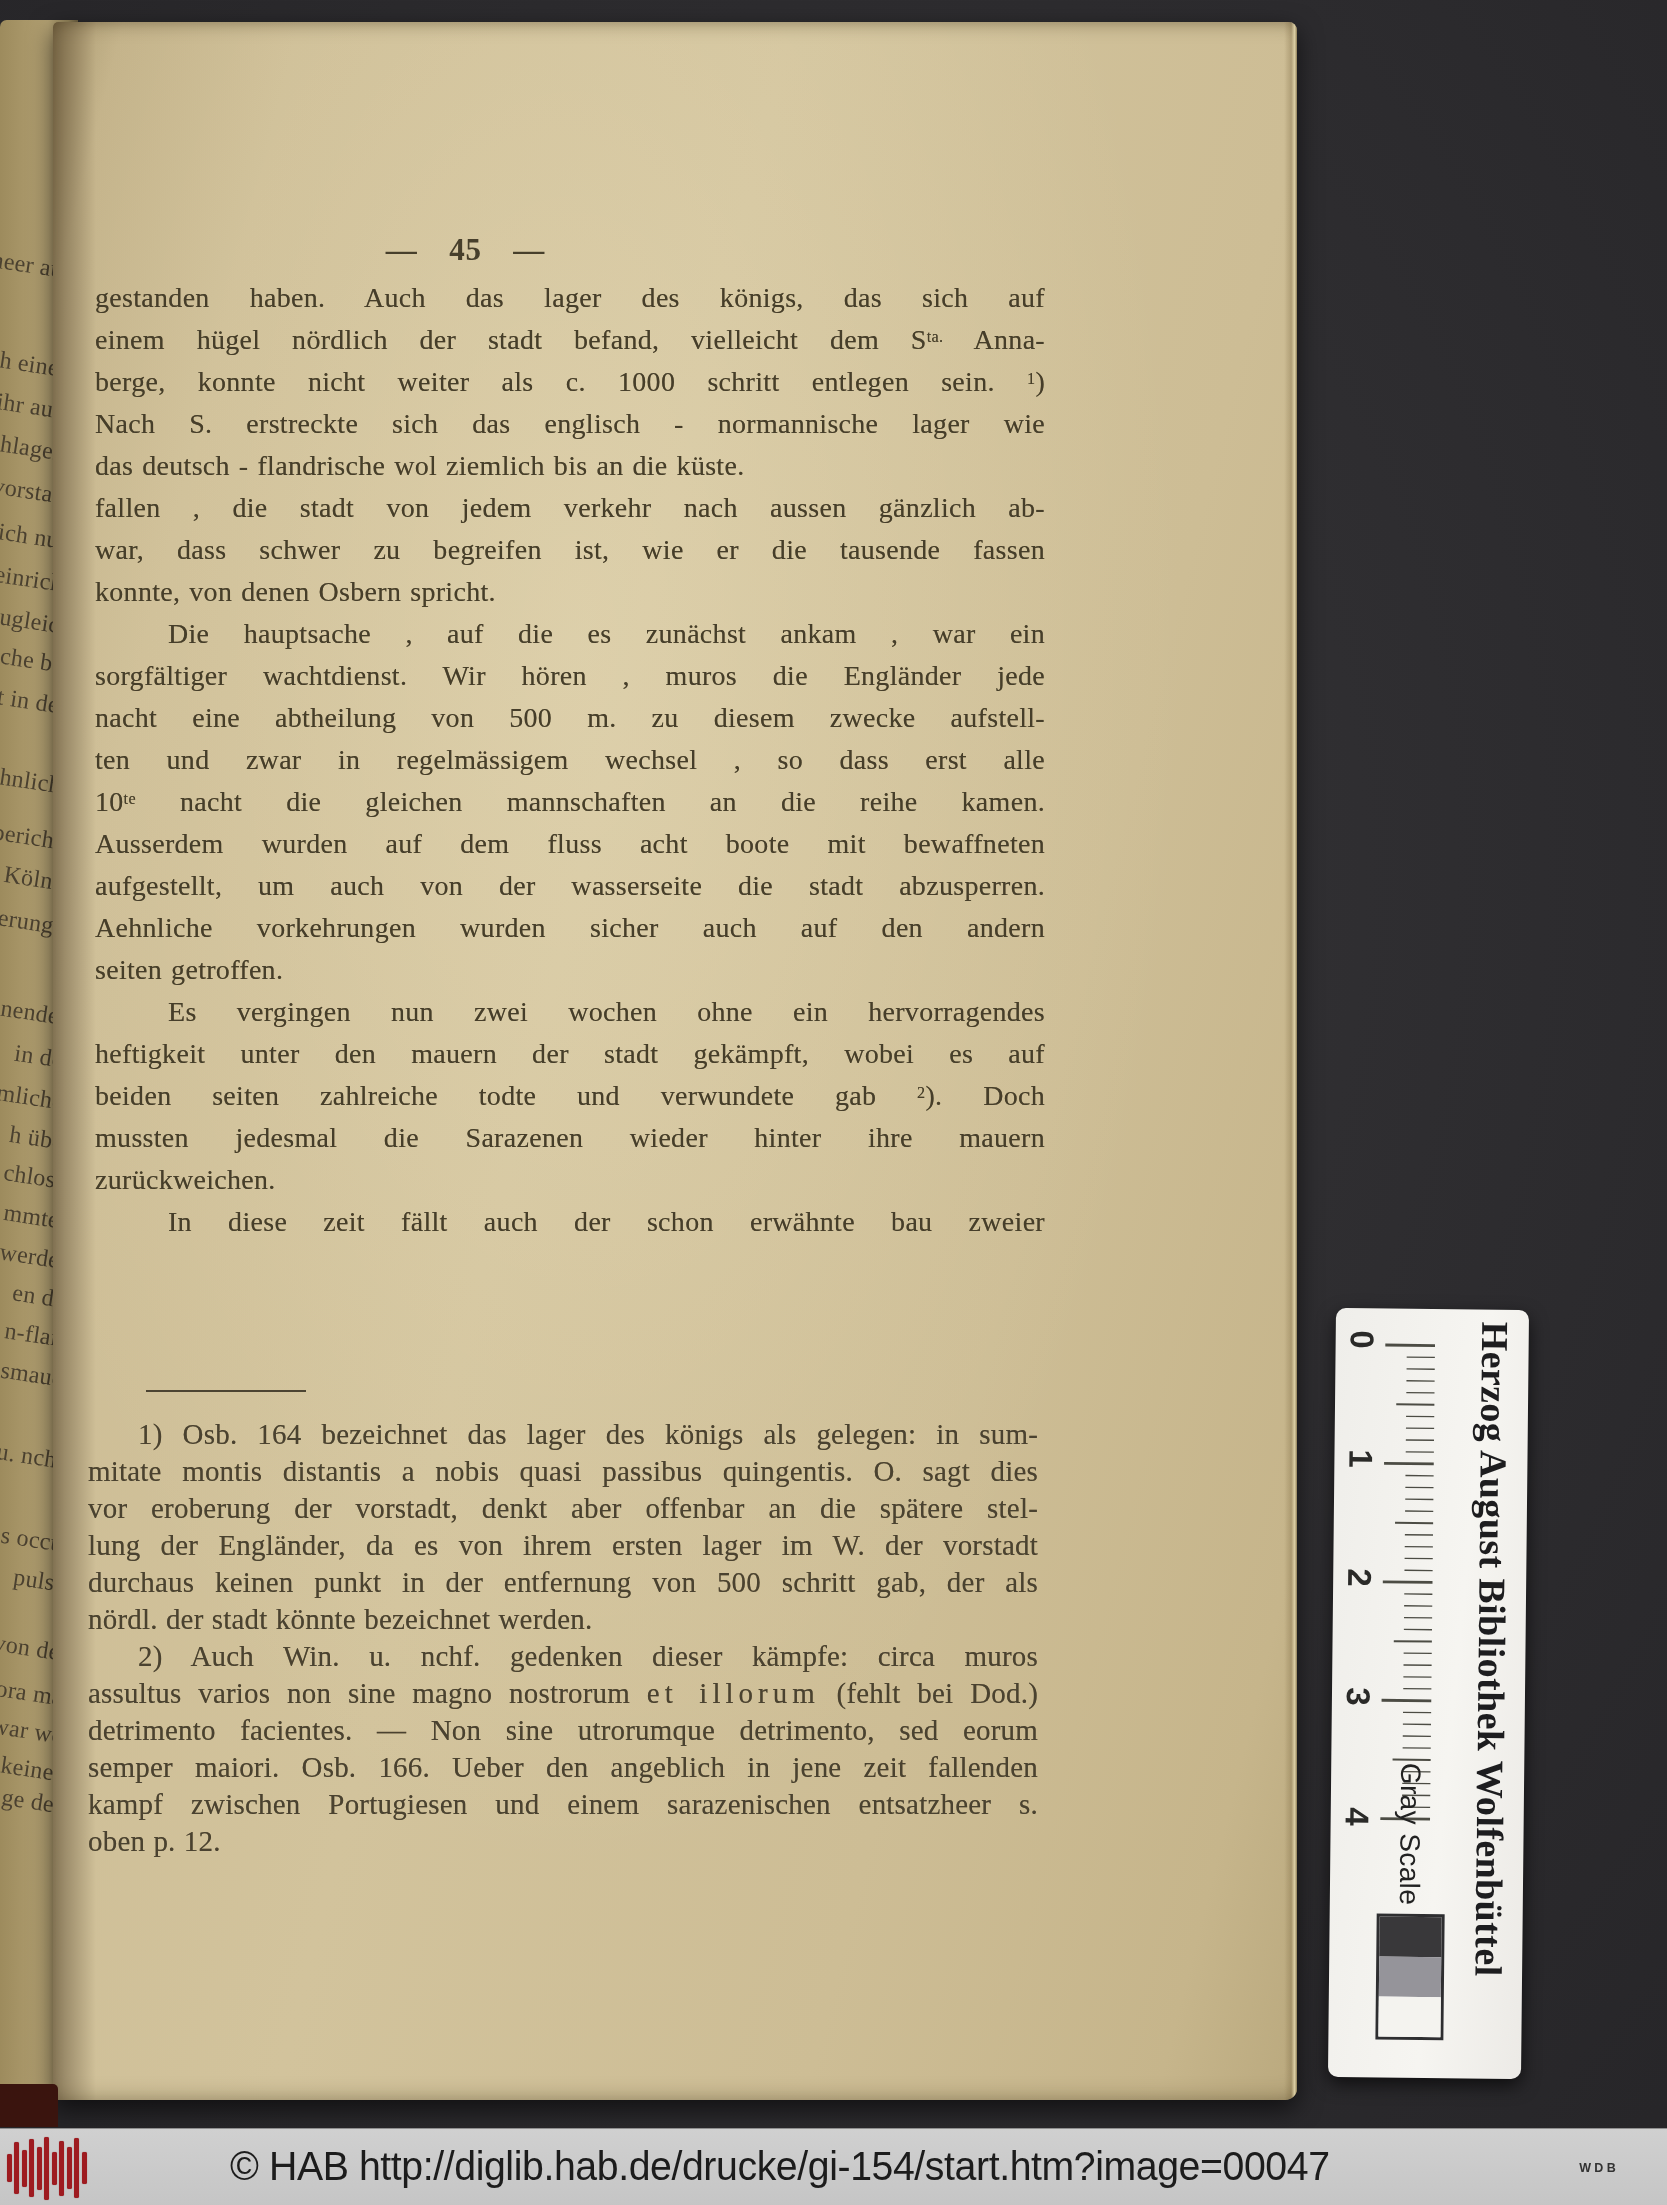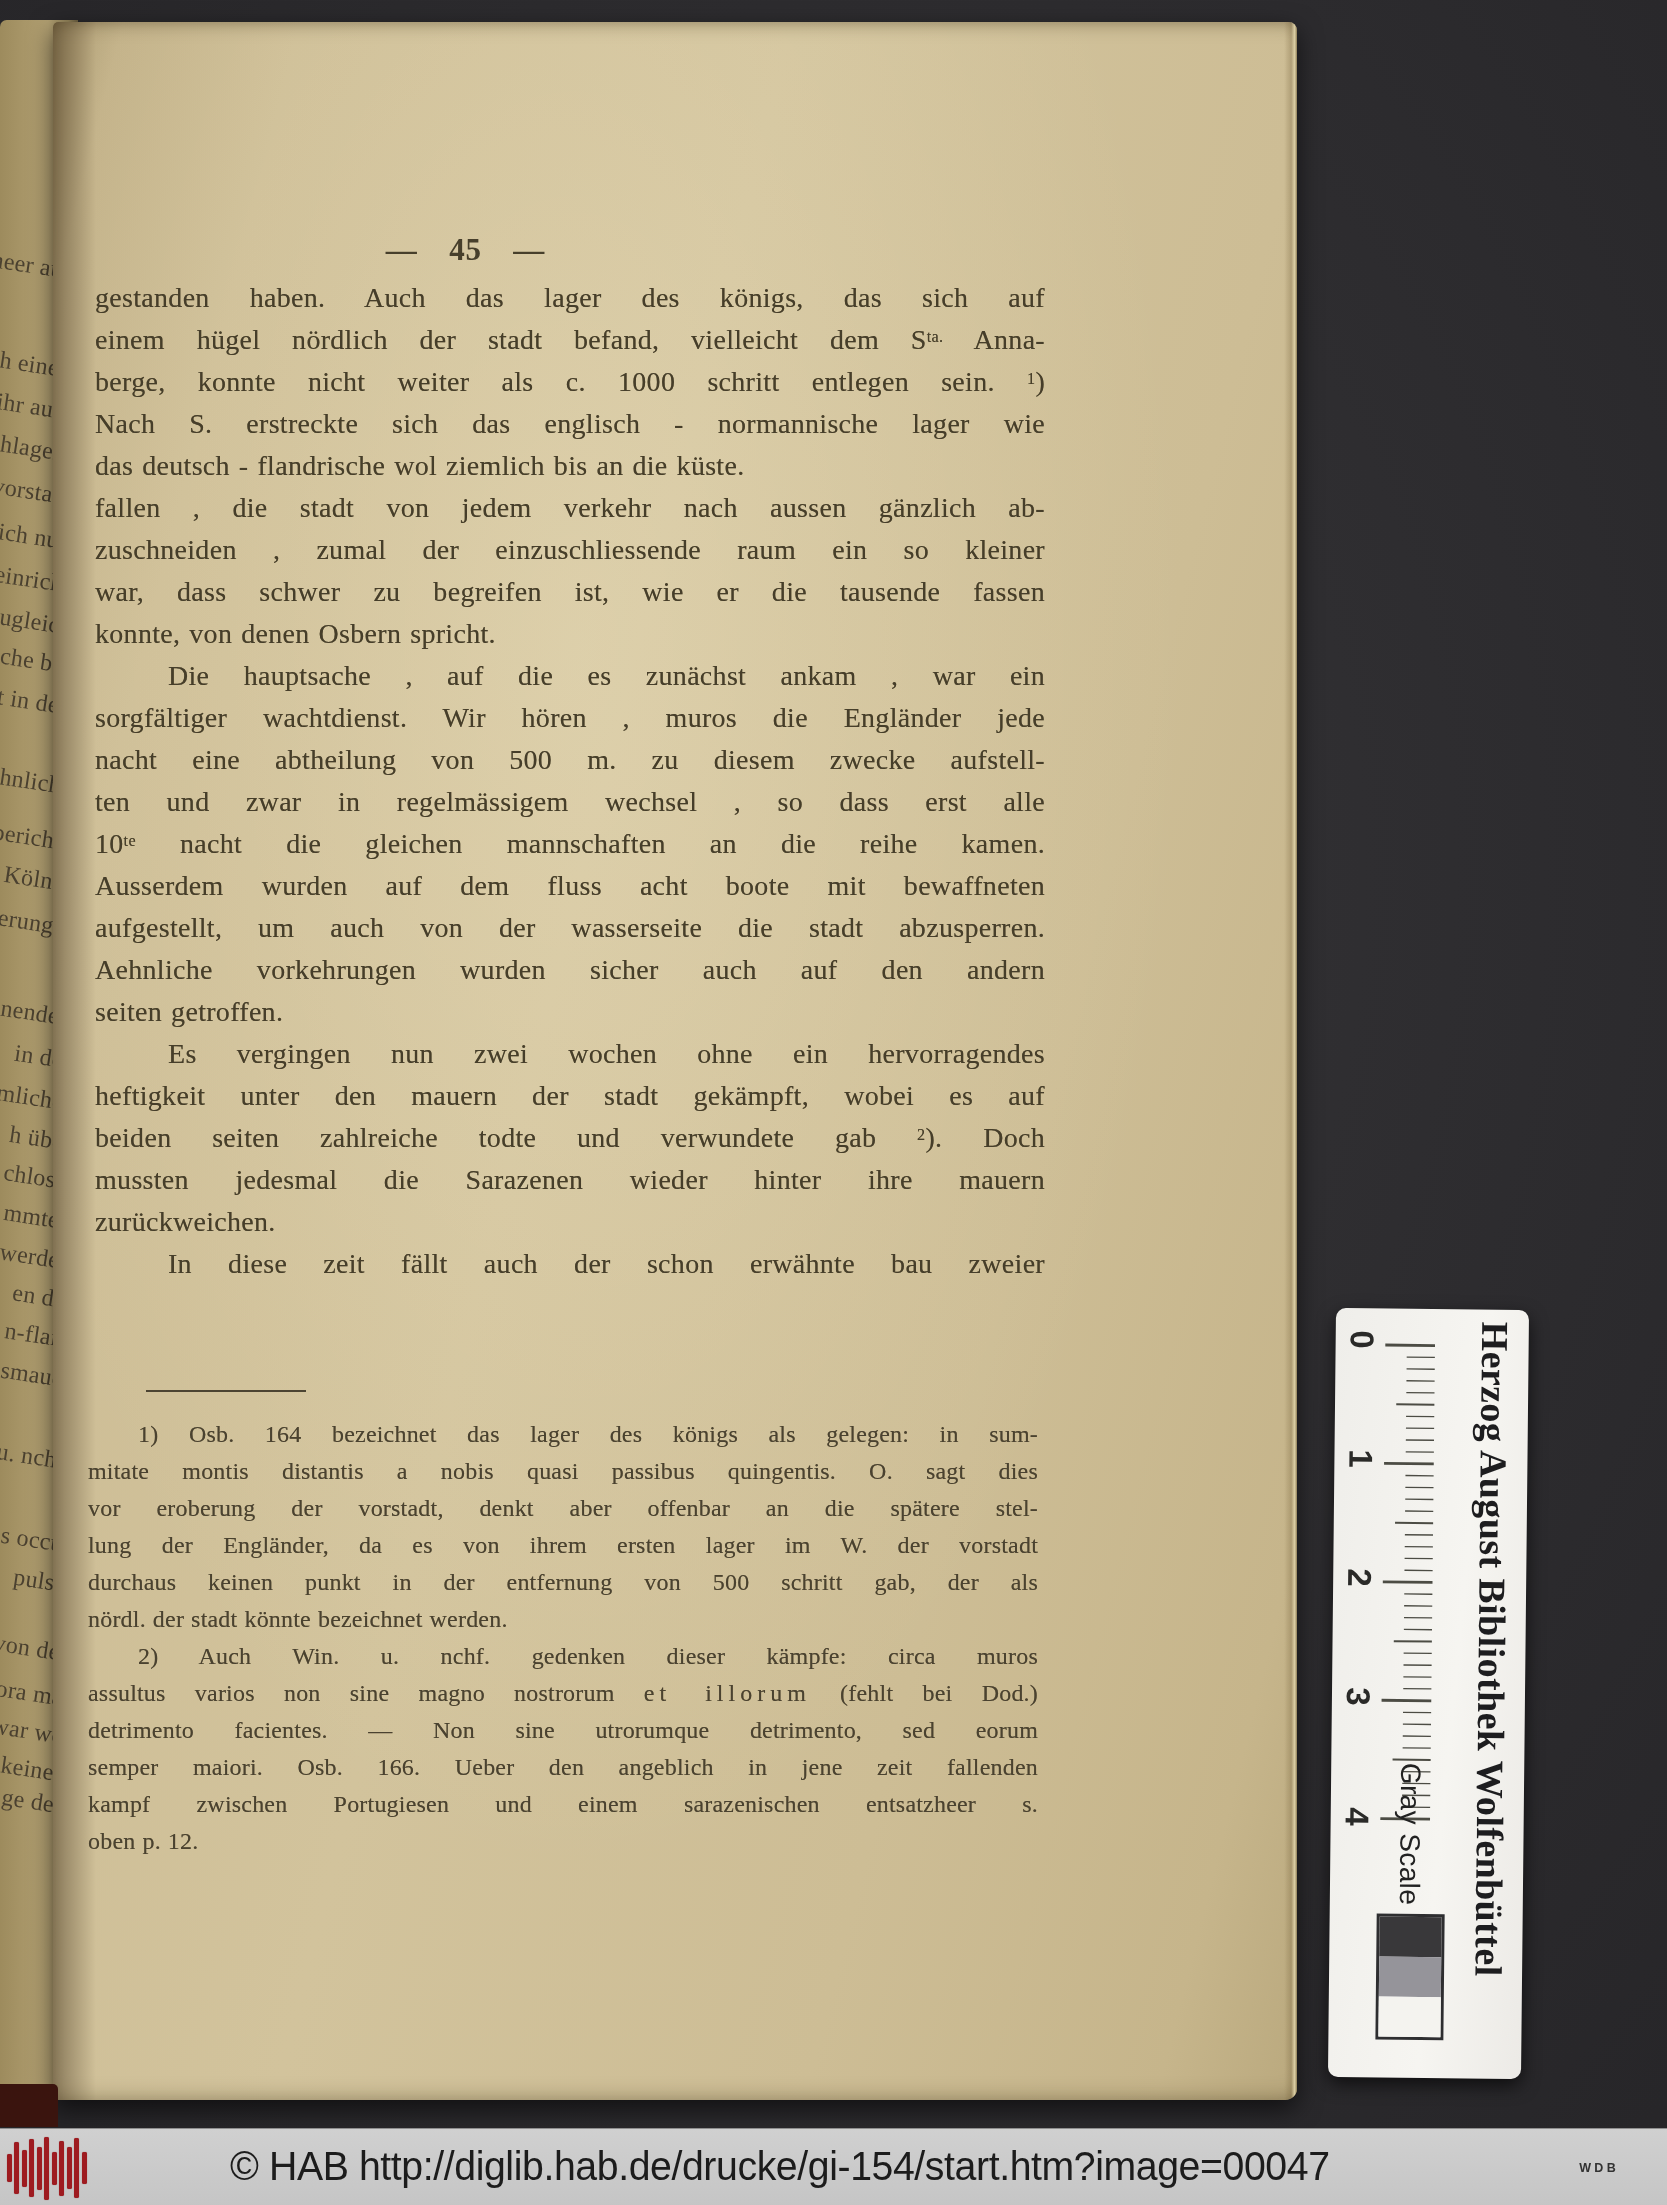--- a/index.html
+++ b/index.html
@@ -27,21 +27,21 @@
     background:linear-gradient(90deg,rgba(120,100,60,0),rgba(120,100,60,.3) 55%,#dccfa5 82%,#8f7f58 100%);
     border-radius:0 8.3px 11.7px 0;}
 
   .pageno{position:absolute;left:0;top:210px;width:825px;text-align:center;
     font-size:31px;font-weight:600;color:#473f2b;word-spacing:23px;letter-spacing:0.8px;}
 
   .bodytext{position:absolute;left:42px;top:255px;width:950px;}
   .bl{line-height:42px;font-size:28px;color:#463e2a;letter-spacing:0.3px;word-spacing:1.7px;
       text-align:justify;text-shadow:0 0 0.5px rgba(70,58,30,.55);}
   .fnotes{position:absolute;left:35px;top:1394px;width:950px;}
-  .fl{line-height:37px;font-size:24px;color:#4a4230;letter-spacing:0.2px;word-spacing:0.8px;
+  .fl{line-height:37px;font-size:29px;color:#4a4230;letter-spacing:0.2px;word-spacing:0.8px;
       text-align:justify;text-shadow:0 0 0.4px rgba(70,58,30,.5);font-family:Liberation Serif, serif;}
   .j{text-align-last:justify;}
   .nj{text-align-last:left;}
   .bl.ind{padding-left:73px;}
   .fl.ind{padding-left:50px;}
   .bl sup,.fl sup{font-size:58%;line-height:0;vertical-align:6.7px;}
   .sp{letter-spacing:5px;}
   .fsep{position:absolute;left:93px;top:1368px;width:160px;border-top:2.5px solid #4c4432;}
 
   
@@ -123,21 +123,20 @@
 
   <div class="page">
     <div class="pageno">—  45  —</div>
     <div class="bodytext" id="body-lines">
         <div class="bl j">gestanden haben.  Auch das lager des königs, das sich auf</div>
         <div class="bl j">einem hügel nördlich der stadt befand, vielleicht dem S<sup>ta.</sup> Anna-</div>
         <div class="bl j">berge, konnte nicht weiter als c. 1000 schritt entlegen sein. <sup>1</sup>)</div>
         <div class="bl j">Nach S. erstreckte sich das englisch - normannische lager wie</div>
         <div class="bl nj">das deutsch - flandrische wol ziemlich bis an die küste.</div>
         <div class="bl j">fallen , die stadt von jedem verkehr nach aussen gänzlich ab-</div>
-        <div class="bl j">zuschneiden , zumal der einzuschliessende raum ein so kleiner</div>
         <div class="bl j">war, dass schwer zu begreifen ist, wie er die tausende fassen</div>
         <div class="bl nj">konnte, von denen Osbern spricht.</div>
         <div class="bl ind j">Die hauptsache , auf die es zunächst ankam , war ein</div>
         <div class="bl j">sorgfältiger wachtdienst.  Wir hören , muros die Engländer jede</div>
         <div class="bl j">nacht eine abtheilung von 500 m. zu diesem zwecke aufstell-</div>
         <div class="bl j">ten und zwar in regelmässigem wechsel , so dass erst alle</div>
         <div class="bl j">10<sup>te</sup> nacht die gleichen mannschaften an die reihe kamen.</div>
         <div class="bl j">Ausserdem wurden auf dem fluss acht boote mit bewaffneten</div>
         <div class="bl j">aufgestellt, um auch von der wasserseite die stadt abzusperren.</div>
         <div class="bl j">Aehnliche vorkehrungen wurden sicher auch auf den andern</div>

